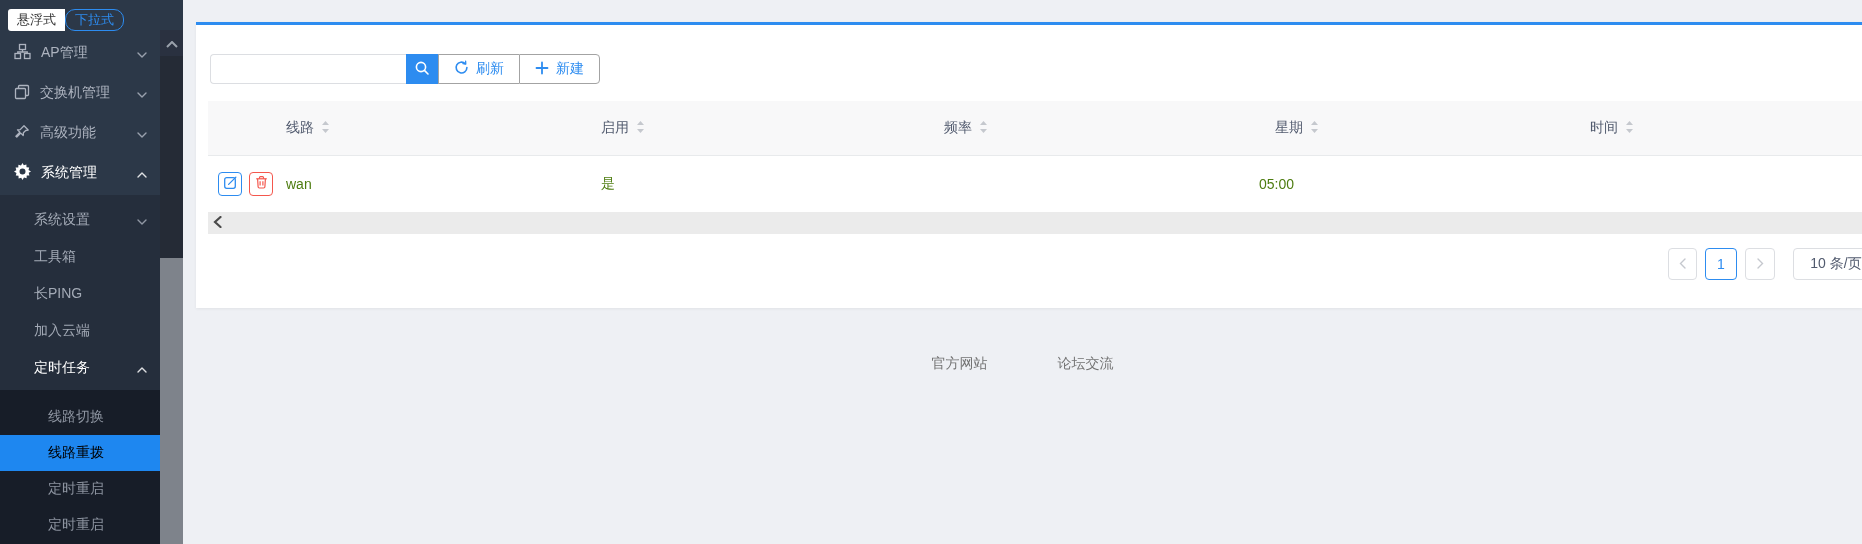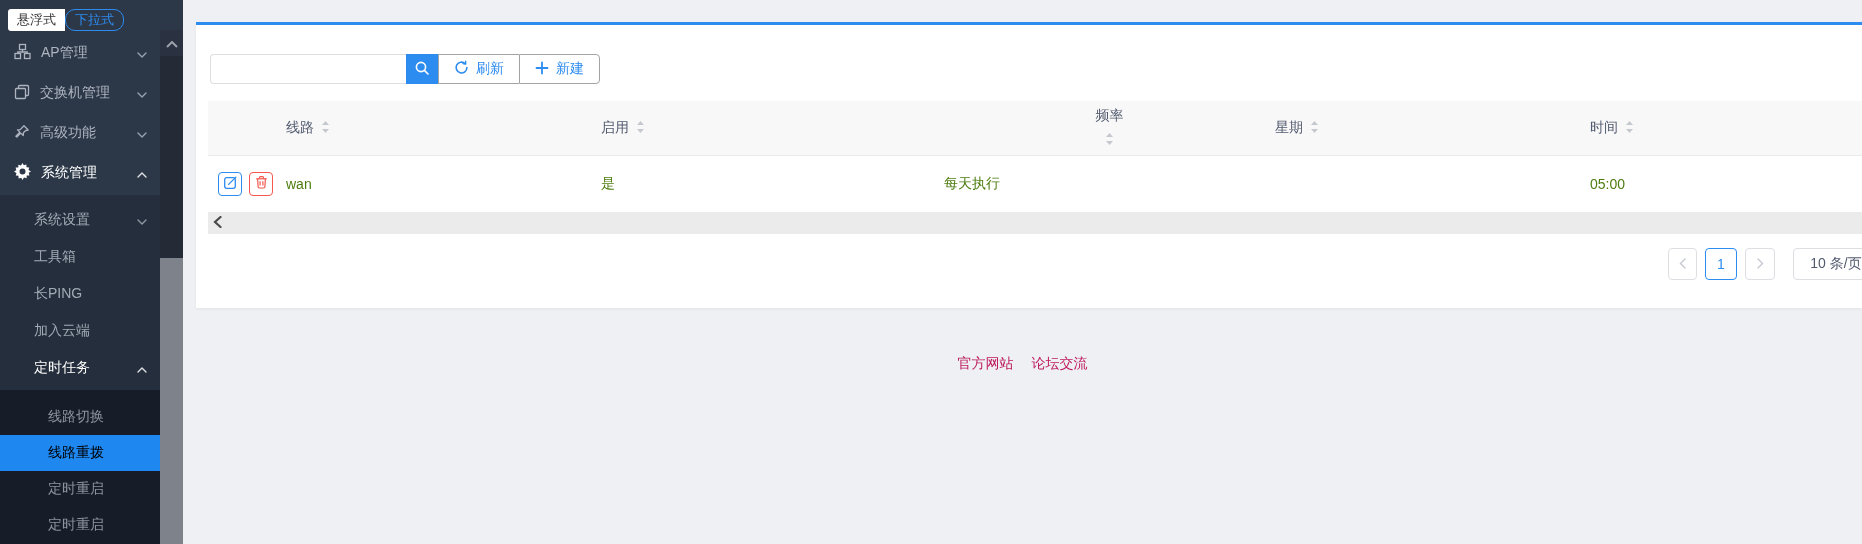--- a/index.html
+++ b/index.html
@@ -51,21 +51,21 @@
             align-items:center;gap:7px;padding:0 15px;cursor:pointer;box-sizing:border-box;}
   .btn-refresh{border-right:0;}
   .btn-create{border-radius:0 4px 4px 0;}
 
   .table{position:absolute;left:12px;top:76px;width:1654px;}
   .thead{height:54px;background:#f8f8f9;display:flex;align-items:center;color:#515a6e;
          font-size:14px;border-bottom:1px solid #e8eaec;}
   .th{display:flex;align-items:center;gap:7px;box-sizing:border-box;cursor:pointer;}
   .c1{width:393px;padding-left:78px;}
   .c2{width:343px;}
-  .c3{width:331px;flex-direction:column;}
+  .c3{width:331px;}
   .c4{width:315px;}
   .c5{flex:1;}
   .trow{height:56px;display:flex;align-items:center;color:#4d7c0f;font-size:14px;background:#fff;}
   .row-c1{width:393px;display:flex;align-items:center;padding-left:10px;box-sizing:border-box;}
   .icon-btn{width:24px;height:24px;border-radius:4px;display:flex;align-items:center;
             justify-content:center;background:#fff;cursor:pointer;box-sizing:border-box;padding:0;}
   .edit{border:1px solid #2d8cf0;}
   .del{border:1px solid #f4574d;margin-left:7px;}
   .line-name{margin-left:13px;}
   .hbar{height:22px;background:#ebebeb;display:flex;align-items:center;padding-left:5px;
@@ -73,21 +73,21 @@
 
   .pager{position:absolute;left:1472px;top:223px;display:flex;align-items:center;}
   .pg{height:32px;box-sizing:border-box;border:1px solid #dcdee2;border-radius:4px;background:#fff;
       display:flex;align-items:center;justify-content:center;font-size:13px;color:#515a6e;cursor:pointer;}
   .pg-prev{width:29px;margin-right:8px;}
   .pg-page{width:32px;border-color:#2d8cf0;color:#2d8cf0;margin-right:8px;font-size:14px;}
   .pg-next{width:30px;margin-right:18px;}
   .pg-size{width:86px;font-size:14px;}
 
   .footer{position:absolute;left:183px;top:355px;width:1679px;text-align:center;font-size:14px;}
-  .footer a{color:#be185d;text-decoration:none;margin:0 7px;cursor:pointer;text-align:right;}
+  .footer a{color:#737373;text-decoration:none;margin:0 33px;cursor:pointer;text-align:right;}
 </style>
 </head>
 <body>
 
 <div class="stage">
 
   <aside class="sidebar">
 
     <div class="toggles">
       <div class="toggle off">悬浮式</div>
@@ -307,21 +307,20 @@
                 <path d="M2.2 3.8h10.6"></path>
                 <path d="M5.5 3.8V2.6c0-.5.4-.9.9-.9h2.2c.5 0 .9.4.9.9v1.2"></path>
                 <path d="M3.6 3.8l.5 8c0 .7.6 1.2 1.3 1.2h4.2c.7 0 1.3-.5 1.3-1.2l.5-8"></path>
                 <path d="M6.1 6.3v4.2M8.9 6.3v4.2"></path>
               </svg>
             </span>
           </button>
           <span class="line-name">wan</span>
         </div>
         <div class="c2">是</div>
-        <div class="c3">每天执行</div>
         <div class="c4"></div>
         <div class="c5">05:00</div>
       </div>
 
       <div class="hbar">
         <span>
           <svg width="9" height="12" viewBox="0 0 9 12">
               <path d="M7.5 1L2 6l5.5 5" fill="none" stroke="#4a4a4a" stroke-width="2.2" stroke-linecap="round"></path>
             </svg>
         </span>

